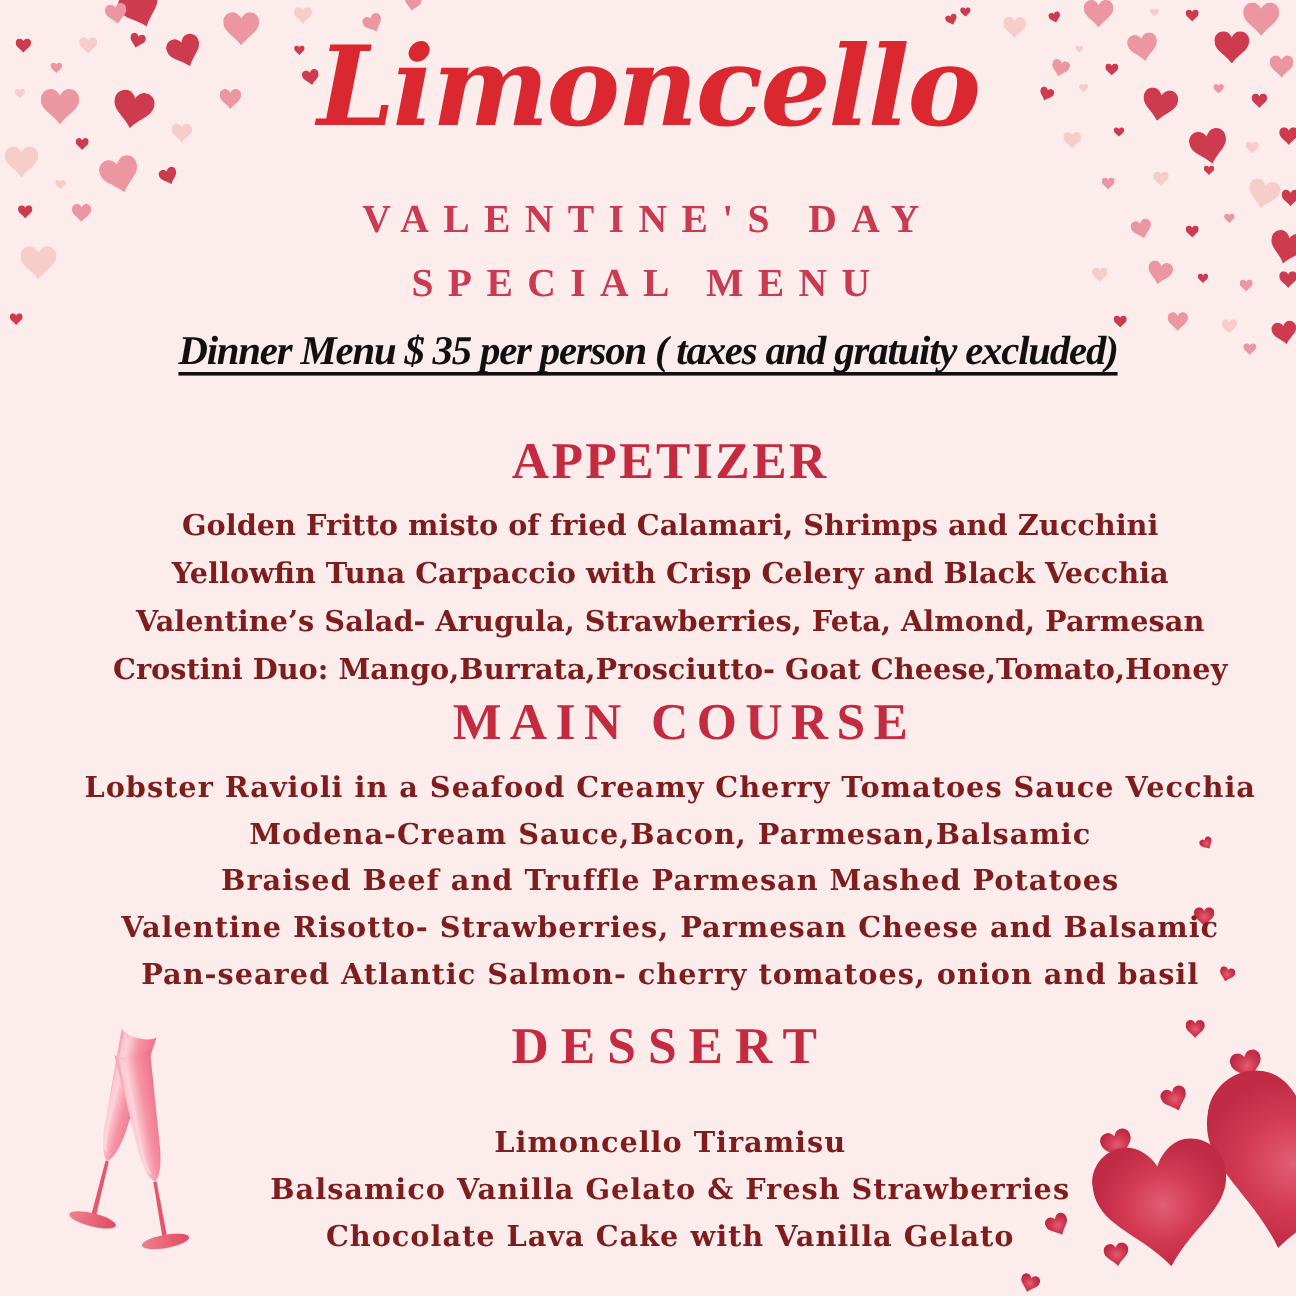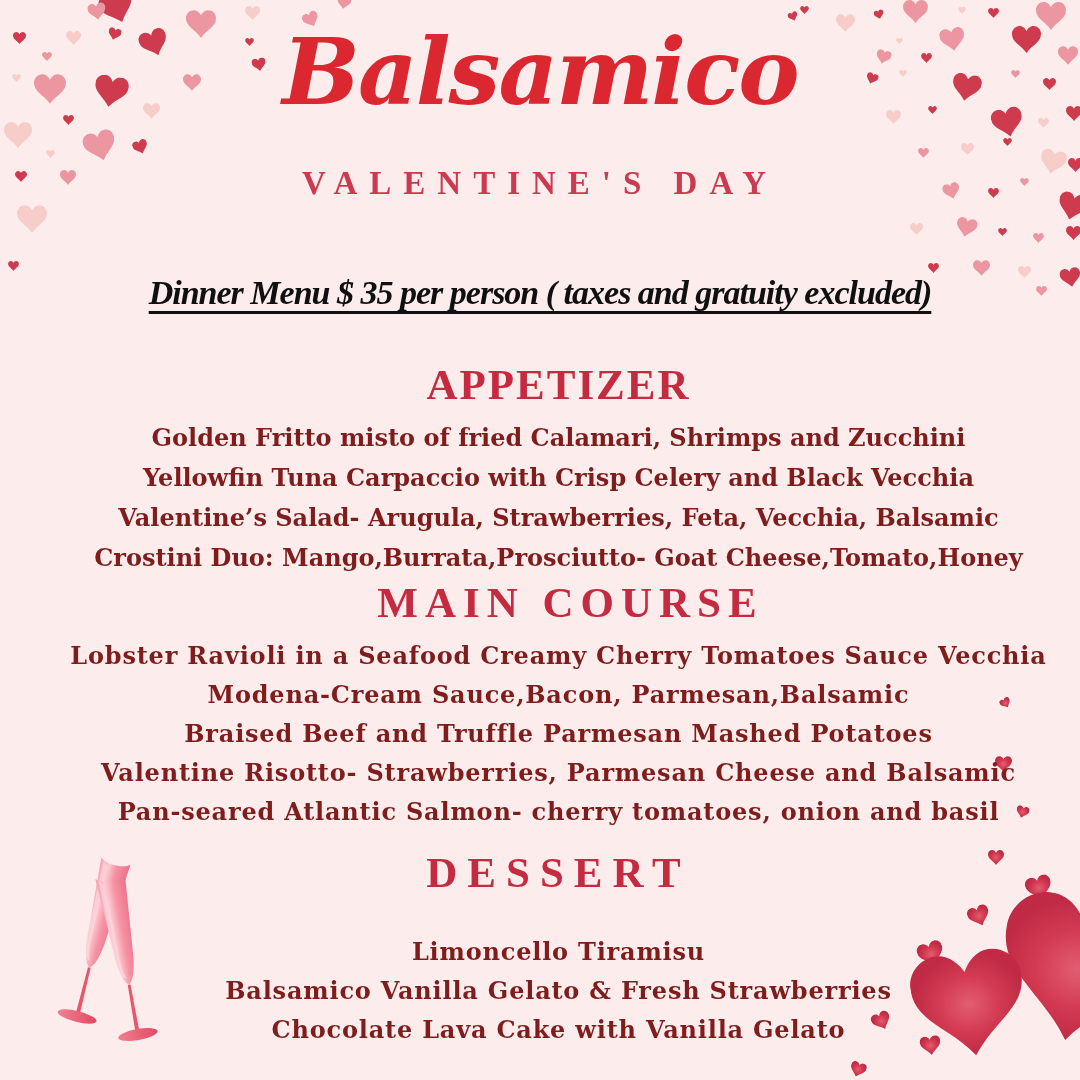--- a/index.html
+++ b/index.html
@@ -413,32 +413,33 @@
       <ellipse cx="57" cy="164.5" rx="20" ry="5.5" fill="url(#gfoot)"></ellipse>
     </g>
     <g transform="rotate(-10 118 183)">
       <path d="M103,22 C108,28 128,28 133,22 L127,106 C125,124 121,130 118,132 C115,130 111,124 109,106 Z" fill="url(#gbowl)"></path>
       <path d="M106,24 L111,30 L113,104 C113,114 115,121 117,125 L113,124 C110,117 109,110 108,103 Z" fill="#fddde2" opacity="0.55"></path>
       <path d="M116.6,132 L116,180 L120,180 L119.4,132 Z" fill="#e9556c"></path>
       <ellipse cx="118" cy="182.5" rx="20" ry="5.5" fill="url(#gfoot)"></ellipse>
     </g>
   </svg>
 
-  <h1 id="restaurant-name" class="txt">Balsamico</h1>
+  <h1 id="restaurant-name" class="txt">Limoncello</h1>
 
   <div id="event-line1" class="txt event-line">VALENTINE'S DAY</div>
+  <div id="event-line2" class="txt event-line">SPECIAL MENU</div>
 
   <div id="price-note" class="txt">Dinner Menu $ 35 per person ( taxes and gratuity excluded)</div>
 
   <section id="section-appetizer" class="sec">
     <h2>APPETIZER</h2>
     <div class="items">
       <div class="item">Golden Fritto misto of fried Calamari, Shrimps and Zucchini</div>
       <div class="item">Yellowfin Tuna Carpaccio with Crisp Celery and Black Vecchia</div>
-      <div class="item">Valentine’s Salad- Arugula, Strawberries, Feta, Vecchia, Balsamic</div>
+      <div class="item">Valentine’s Salad- Arugula, Strawberries, Feta, Almond, Parmesan</div>
       <div class="item">Crostini Duo: Mango,Burrata,Prosciutto- Goat Cheese,Tomato,Honey</div>
     </div>
   </section>
 
   <section id="section-main-course" class="sec">
     <h2>MAIN COURSE</h2>
     <div class="items">
       <div class="item">Lobster Ravioli in a Seafood Creamy Cherry Tomatoes Sauce Vecchia</div>
       <div class="item">Modena-Cream Sauce,Bacon, Parmesan,Balsamic</div>
       <div class="item">Braised Beef and Truffle Parmesan Mashed Potatoes</div>

